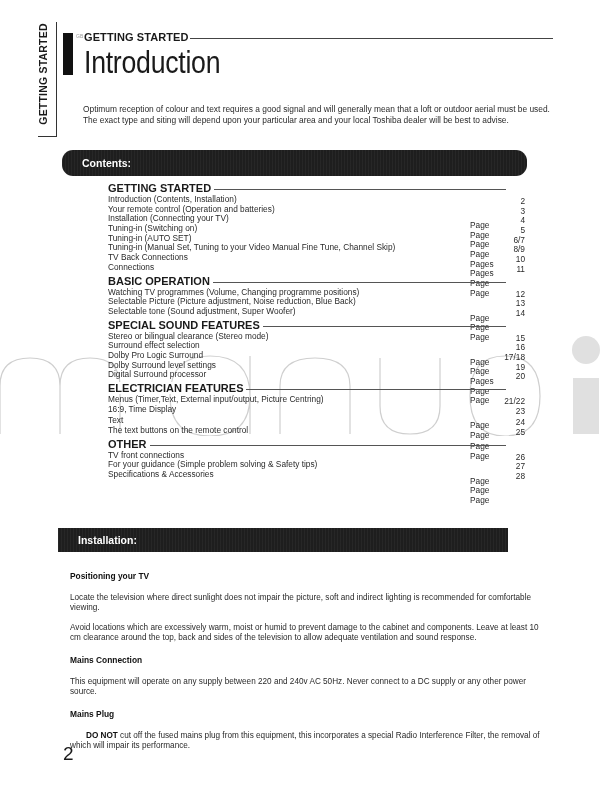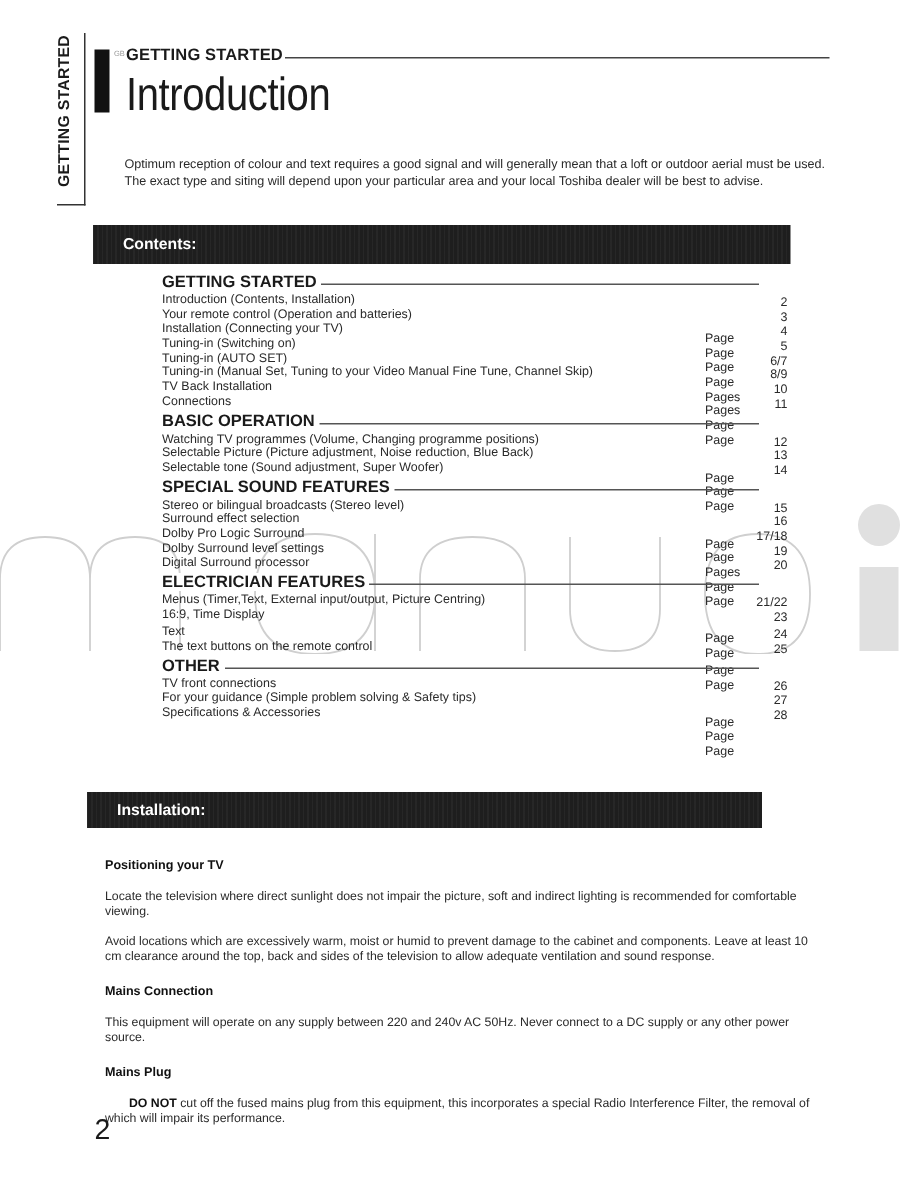--- a/index.html
+++ b/index.html
@@ -22,21 +22,21 @@
   .section-rule { left: 190px; top: 38px; width: 363px; height: 1px; background: #444; }
   .page-title { left: 84px; top: 46px; font-size: 31px; transform: scaleX(0.86); transform-origin: left top;
     letter-spacing: -0.3px; line-height: 34px; }
 
   
   .intro { left: 83px; top: 104px; width: 475px; font-size: 8.4px; line-height: 10.5px; color: #2a2a2a; }
 
   
   .bar { background: #1e1e1e; color: #fff; font-weight: bold; font-size: 10.5px;
     background-image: repeating-linear-gradient(90deg, rgba(255,255,255,0.04) 0 1px, transparent 1px 3px); }
-  .contents-bar { left: 62px; top: 150px; width: 465px; height: 26px; }
+  .contents-bar { left: 62px; top: 150px; width: 465px; height: 26px; border-radius: 11px; }
   .contents-bar span { position: absolute; left: 20px; top: 7px; }
   .install-bar { left: 58px; top: 528px; width: 450px; height: 24px; }
   .install-bar span { position: absolute; left: 20px; top: 6px; }
 
   
   .toc { left: 108px; top: 182px; width: 416px; }
   .toc-section { position: relative; margin-bottom: 2px; }
   .toc-head { position: relative; font-weight: bold; font-size: 11px; height: 13px; line-height: 13px; }
   .toc-head .label { background: #fff; position: relative; z-index: 1; padding-right: 3px; }
   .toc-head .rule { position: absolute; left: 0; right: 18px; top: 7px; height: 1px; background: #555; }
@@ -117,21 +117,21 @@
         <span class="t">Tuning-in (AUTO SET)</span>
         <span class="pl">Pages</span>
         <span class="pn">6/7</span>
       </div>
       <div class="toc-row">
         <span class="t">Tuning-in (Manual Set, Tuning to your Video Manual Fine Tune, Channel Skip)</span>
         <span class="pl">Pages</span>
         <span class="pn">8/9</span>
       </div>
       <div class="toc-row">
-        <span class="t">TV Back Installation</span>
+        <span class="t">TV Back Connections</span>
         <span class="pl">Page</span>
         <span class="pn">10</span>
       </div>
       <div class="toc-row">
         <span class="t">Connections</span>
         <span class="pl">Page</span>
         <span class="pn">11</span>
       </div>
     </div>
     <div class="toc-section">
@@ -148,21 +148,21 @@
       </div>
       <div class="toc-row">
         <span class="t">Selectable tone (Sound adjustment, Super Woofer)</span>
         <span class="pl">Page</span>
         <span class="pn">14</span>
       </div>
     </div>
     <div class="toc-section">
       <div class="toc-head"><div class="rule"></div><span class="label">SPECIAL SOUND FEATURES</span></div>
       <div class="toc-row">
-        <span class="t">Stereo or bilingual broadcasts (Stereo level)</span>
+        <span class="t">Stereo or bilingual clearance (Stereo mode)</span>
         <span class="pl">Page</span>
         <span class="pn">15</span>
       </div>
       <div class="toc-row">
         <span class="t">Surround effect selection</span>
         <span class="pl">Page</span>
         <span class="pn">16</span>
       </div>
       <div class="toc-row">
         <span class="t">Dolby Pro Logic Surround</span>

